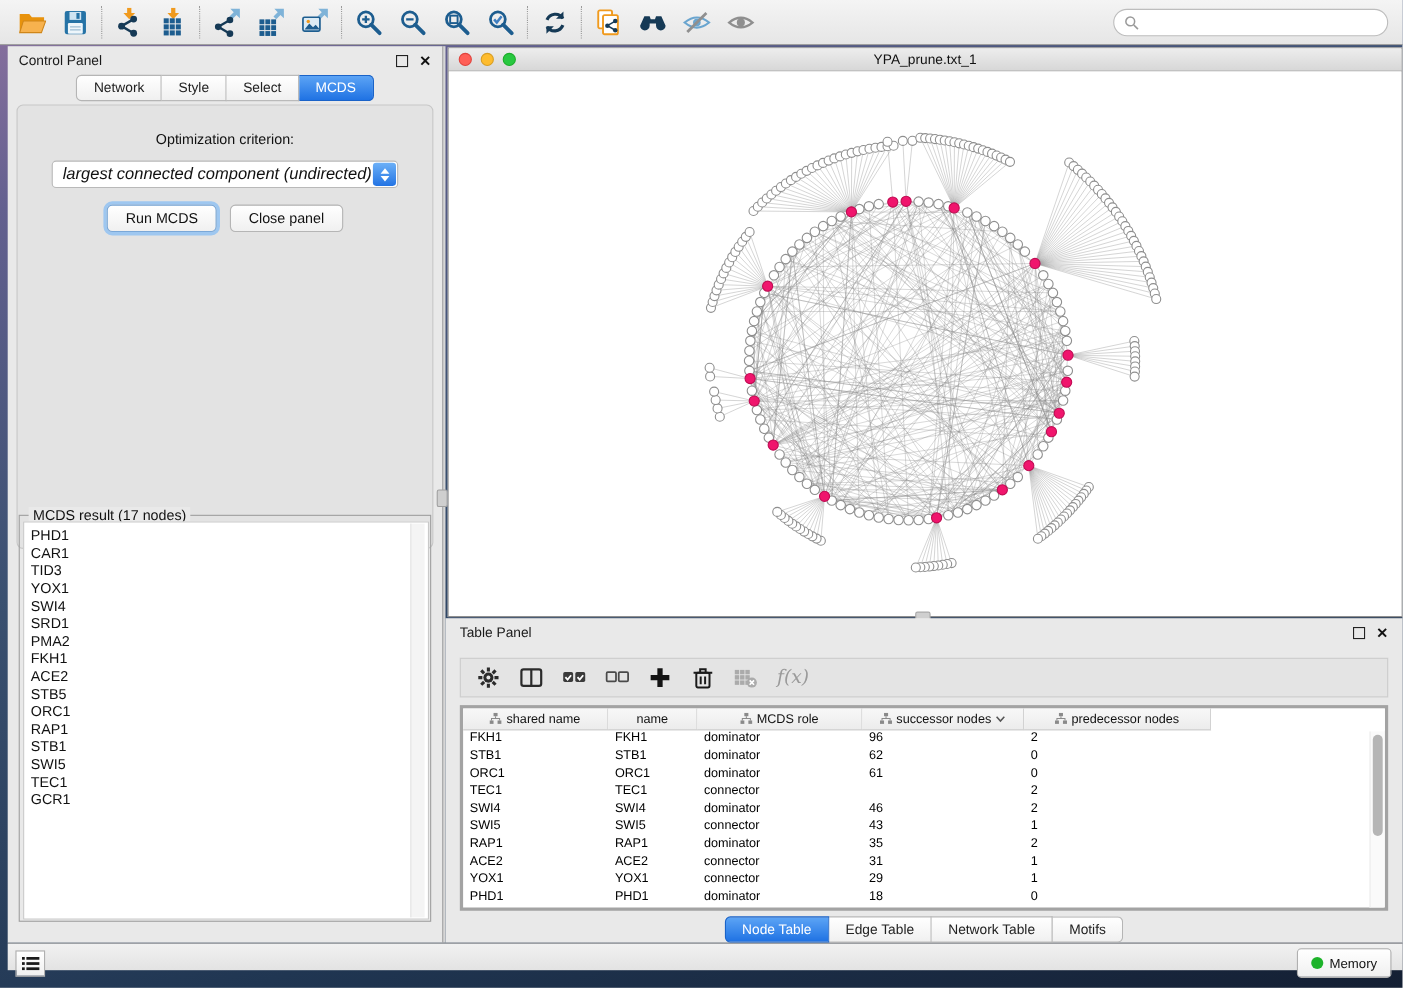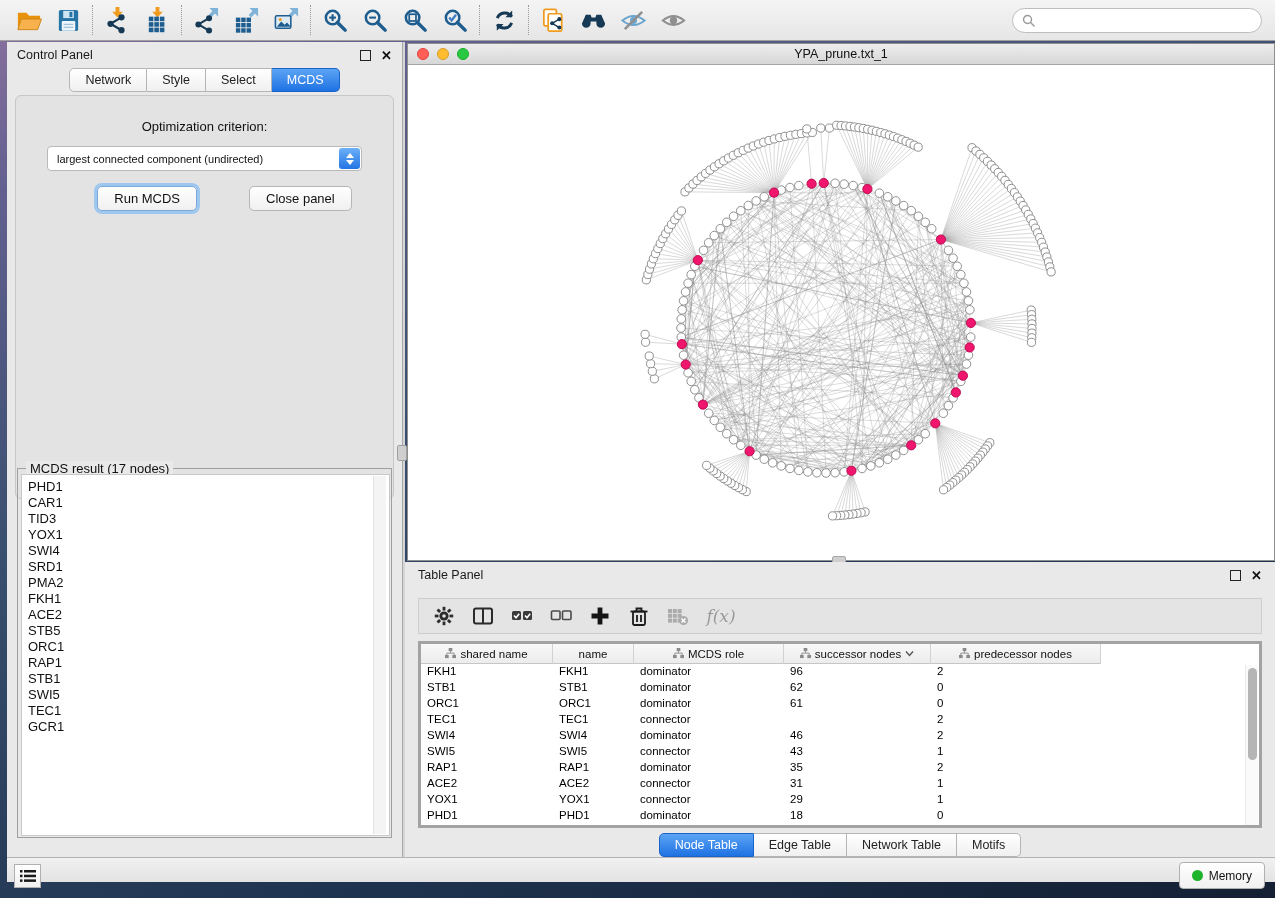--- a/index.html
+++ b/index.html
@@ -30,28 +30,28 @@
   .seg .seg-btn { font-size:12.5px; padding:4px 15px; background:linear-gradient(#ffffff,#f0f0f0);
     border:1px solid #b5b5b5; border-left-width:0; color:#222; cursor:default; }
   .seg .seg-btn:first-child { border-radius:5px 0 0 5px; border-left-width:1px; }
   .seg .seg-btn:last-child { border-radius:0 5px 5px 0; }
   .seg .seg-btn.sel { background:linear-gradient(#5ca4f5,#1f72e3); border-color:#1a63c8; color:#fff; }
   .cp-card { position:absolute; left:8px; top:53px; width:379px; height:404px;
     background:#e3e3e3; border:1px solid #c7c7c7; border-radius:6px; }
   .crit-label { text-align:center; font-size:13px; color:#111; margin-top:23px; }
   .select-box { position:relative; margin:12px auto 0; width:315px; height:25px; background:#fff;
     border:1px solid #b9b9b9; border-radius:4px; display:flex; align-items:center; padding-left:9px; }
-  .select-box .val { font-size:11px; color:#111; }
+  .select-box .val { font-size:15px; color:#111;font-style:italic; }
   .select-stepper { position:absolute; right:1px; top:1px; width:21px; height:21px; border-radius:3px;
     background:linear-gradient(#6cb0f7,#2374e4); display:flex; flex-direction:column; align-items:center; justify-content:center; gap:2px; }
   .select-stepper .up { width:0;height:0;border-left:4px solid transparent;border-right:4px solid transparent;border-bottom:5px solid #fff; }
   .select-stepper .dn { width:0;height:0;border-left:4px solid transparent;border-right:4px solid transparent;border-top:5px solid #fff; }
   .cp-buttons { display:flex; justify-content:center; gap:12px; margin-top:15px; }
   .btn { font-size:13px; color:#111; background:linear-gradient(#ffffff,#f0f0f0);
-    border:1px solid #b5b5b5; border-radius:5px; padding:4px 16px; font-family:"Liberation Sans",sans-serif;margin-left:40px; }
+    border:1px solid #b5b5b5; border-radius:5px; padding:4px 16px; font-family:"Liberation Sans",sans-serif; }
   .btn.focus { box-shadow:0 0 0 3px #9ec7f0; border-color:#7aa8d8; }
   .mcds-box { position:absolute; left:10px; top:426px; width:375px; height:370px; border:1px solid #9f9f9f; }
   .mcds-box .legend { position:absolute; left:8px; top:-8px; background:#e9e9e9; padding:0 4px; font-size:13px; color:#111; }
   .mcds-list { position:absolute; left:3px; top:5px; width:369px; height:362px; background:#fff;
     border:1px solid #c9c9c9; overflow:hidden; padding:4px 0 0 6px; }
   .mcds-list .item { font-size:13px; color:#111; line-height:16px; }
   .mcds-scroll { position:absolute; right:4px; top:6px; width:13px; height:360px; background:#f4f4f4; border-left:1px solid #e3e3e3; }
 
   
   .vsplit { position:absolute; left:402px; top:42px; width:3px; height:815px; background:#d6d6d6; border-left:1px solid #a8a8a8; }

